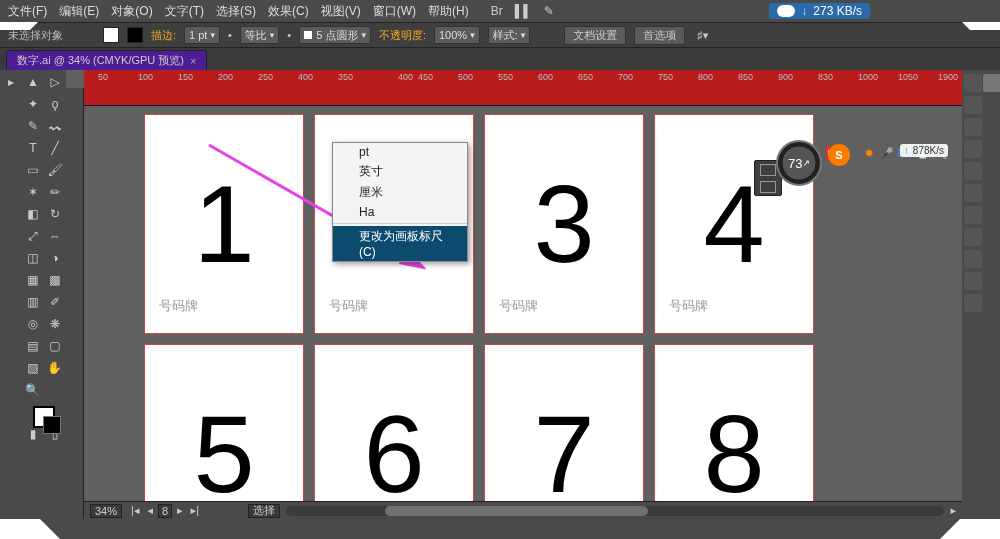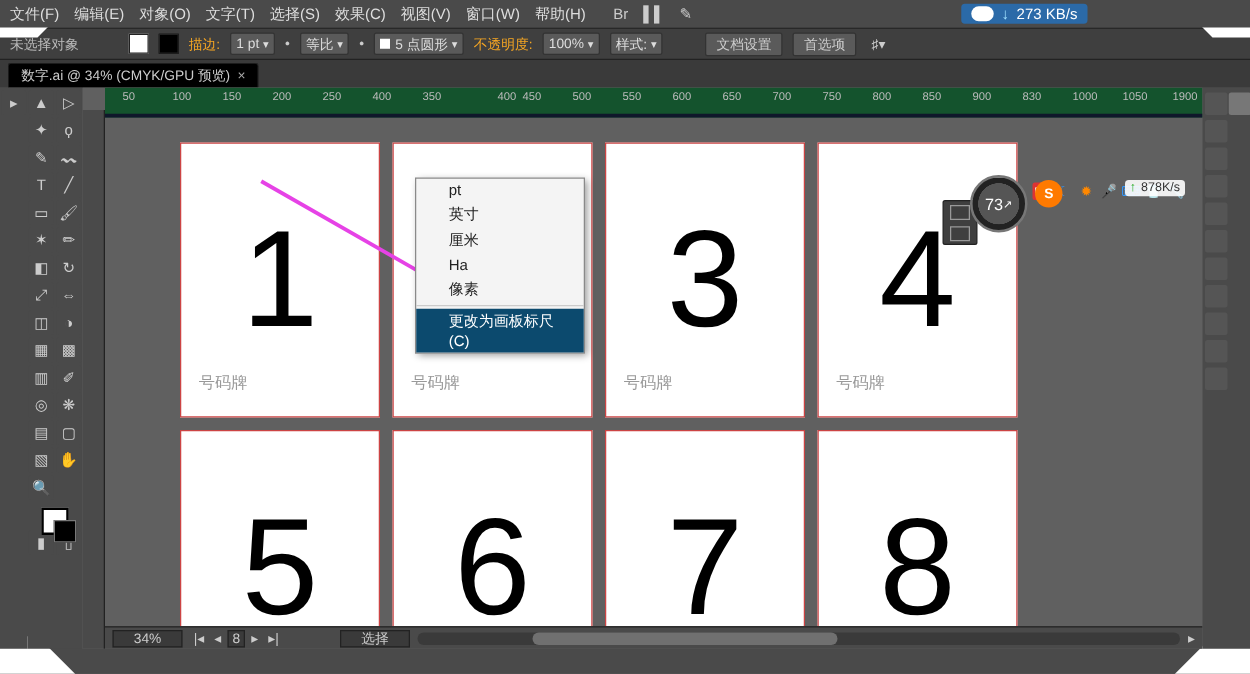--- a/index.html
+++ b/index.html
@@ -20,44 +20,44 @@
 
 .ctrlbar { display:flex; align-items:center; height:26px; background:#3f3f3f; border-top:1px solid #222; border-bottom:1px solid #222; padding-left:8px; gap:8px; font-size:11px; }
 .ctrlbar .lbl-no { color:#bbb; }
 .ctrlbar .orange { color:#f5a623; }
 .ctrlbar .fld { background:#5a5a5a; border:1px solid #333; color:#ddd; height:18px; display:flex; align-items:center; padding:0 4px; border-radius:2px; }
 .ctrlbar .drop::after { content:"▾"; margin-left:3px; font-size:9px; }
 .ctrlbar .sq { width:8px; height:8px; background:#fff; display:inline-block; margin-right:4px; }
 .ctrlbar .btn { background:#5a5a5a; border:1px solid #333; border-radius:2px; padding:1px 8px; cursor:pointer; }
 
 .tabbar { height:22px; background:#3a3a3a; display:flex; align-items:flex-end; padding-left:6px; }
-.tab { background:#000000; border:1px solid #222; border-bottom:none; padding:2px 10px; font-size:11px; border-radius:3px 3px 0 0; display:flex; align-items:center; gap:6px; }
+.tab { background:#4c1d95; border:1px solid #222; border-bottom:none; padding:2px 10px; font-size:11px; border-radius:3px 3px 0 0; display:flex; align-items:center; gap:6px; }
 .tab .x { color:#aaa; cursor:pointer; }
 
 .workspace { position:relative; height:449px; display:flex; }
 .toolcol { width:22px; background:#4a4a4a; display:flex; flex-direction:column; gap:2px; padding:2px 1px; }
 .toolcol.dbl { width:44px; display:grid; grid-template-columns:1fr 1fr; grid-auto-rows:20px; }
 .tool { width:20px; height:20px; background:#4a4a4a; display:flex; align-items:center; justify-content:center; color:#ccc; font-size:12px; border-radius:2px; cursor:pointer; }
 .swatch { width:22px; height:22px; background:#fff; border:2px solid #000; margin:4px auto; position:relative; }
 .swatch .back { width:18px; height:18px; background:#000; position:absolute; right:-8px; bottom:-8px; border:1px solid #777; }
 
 .canvaswrap { flex:1; position:relative; background:#606060; overflow:hidden; }
-.ruler-h { position:absolute; left:18px; right:0; top:0; height:24px; background:#14532d; border-bottom:3px solid #0f172a; overflow:hidden; }
+.ruler-h { position:absolute; left:18px; right:0; top:0; height:36px; background:#b91c1c; border-bottom:1px solid #0f172a; overflow:hidden; }
 .ruler-v { position:absolute; left:0; top:18px; bottom:0; width:18px; background:#4a4a4a; border-right:1px solid #222; }
 .ruler-h .ticks { position:relative; height:100%; }
 .tick { position:absolute; top:2px; font-size:9px; color:#bbb; }
 .canvas { position:absolute; left:18px; top:18px; right:0; bottom:18px; overflow:hidden; }
 
 .artgrid { position:absolute; left:60px; top:26px; display:grid; grid-template-columns:repeat(4,160px); grid-template-rows:repeat(2,220px); gap:10px; }
 .artboard { background:#fff; border:1px solid #c44; display:flex; flex-direction:column; align-items:center; justify-content:center; position:relative; }
 .artboard .big { font-size:110px; font-weight:400; color:#000; line-height:1; }
 .artboard .lab { position:absolute; left:14px; bottom:18px; color:#999; font-size:13px; }
 
 .status { position:absolute; left:18px; right:0; bottom:0; height:18px; background:#4a4a4a; border-top:1px solid #222; display:flex; align-items:center; gap:6px; padding:0 6px; }
-.status .fld2 { background:#3a3a3a; border:1px solid #222; padding:0 16px; height:14px; display:flex; align-items:center; }
+.status .fld2 { background:#3a3a3a; border:1px solid #222; padding:0 4px; height:14px; display:flex; align-items:center; }
 .status .nav { display:flex; gap:2px; }
 .status .nav span { cursor:pointer; padding:0 3px; }
 .status .hscroll { flex:1; height:10px; background:#3a3a3a; border-radius:5px; position:relative; }
 .status .hscroll .thumb { position:absolute; left:15%; width:40%; height:100%; background:#707070; border-radius:5px; }
 
 .rightcol { width:22px; background:#4a4a4a; display:flex; flex-direction:column; gap:4px; padding:4px 1px; align-items:center; }
 .rightcol .ic { width:18px; height:18px; background:#555; border-radius:2px; cursor:pointer; }
 
 
 .fpanel { position:absolute; right:180px; top:90px; width:28px; height:36px; background:#3f3f3f; border:1px solid #222; border-radius:2px; display:flex; flex-direction:column; align-items:center; justify-content:space-around; }
@@ -289,21 +289,20 @@
     <div class="netbadge">
         <span style="color:#2a2">↑</span>
         <span>878K/s</span>
       </div>
 
     <div class="menu">
       <div class="row">pt</div>
       <div class="row">英寸</div>
       <div class="row">厘米</div>
       <div class="row">Ha</div>
-      <div class="row">像素</div>
       <div class="sep"></div>
       <div class="row sel">更改为画板标尺(C)</div>
     </div>
 
     <svg class="arrow" viewBox="0 0 250 140">
       <defs>
           <marker id="ah" markerWidth="10" markerHeight="10" refX="8" refY="3" orient="auto">
             <path d="M0,0 L9,3 L0,6 Z" fill="#e642e6"></path>
           </marker>
         </defs>

